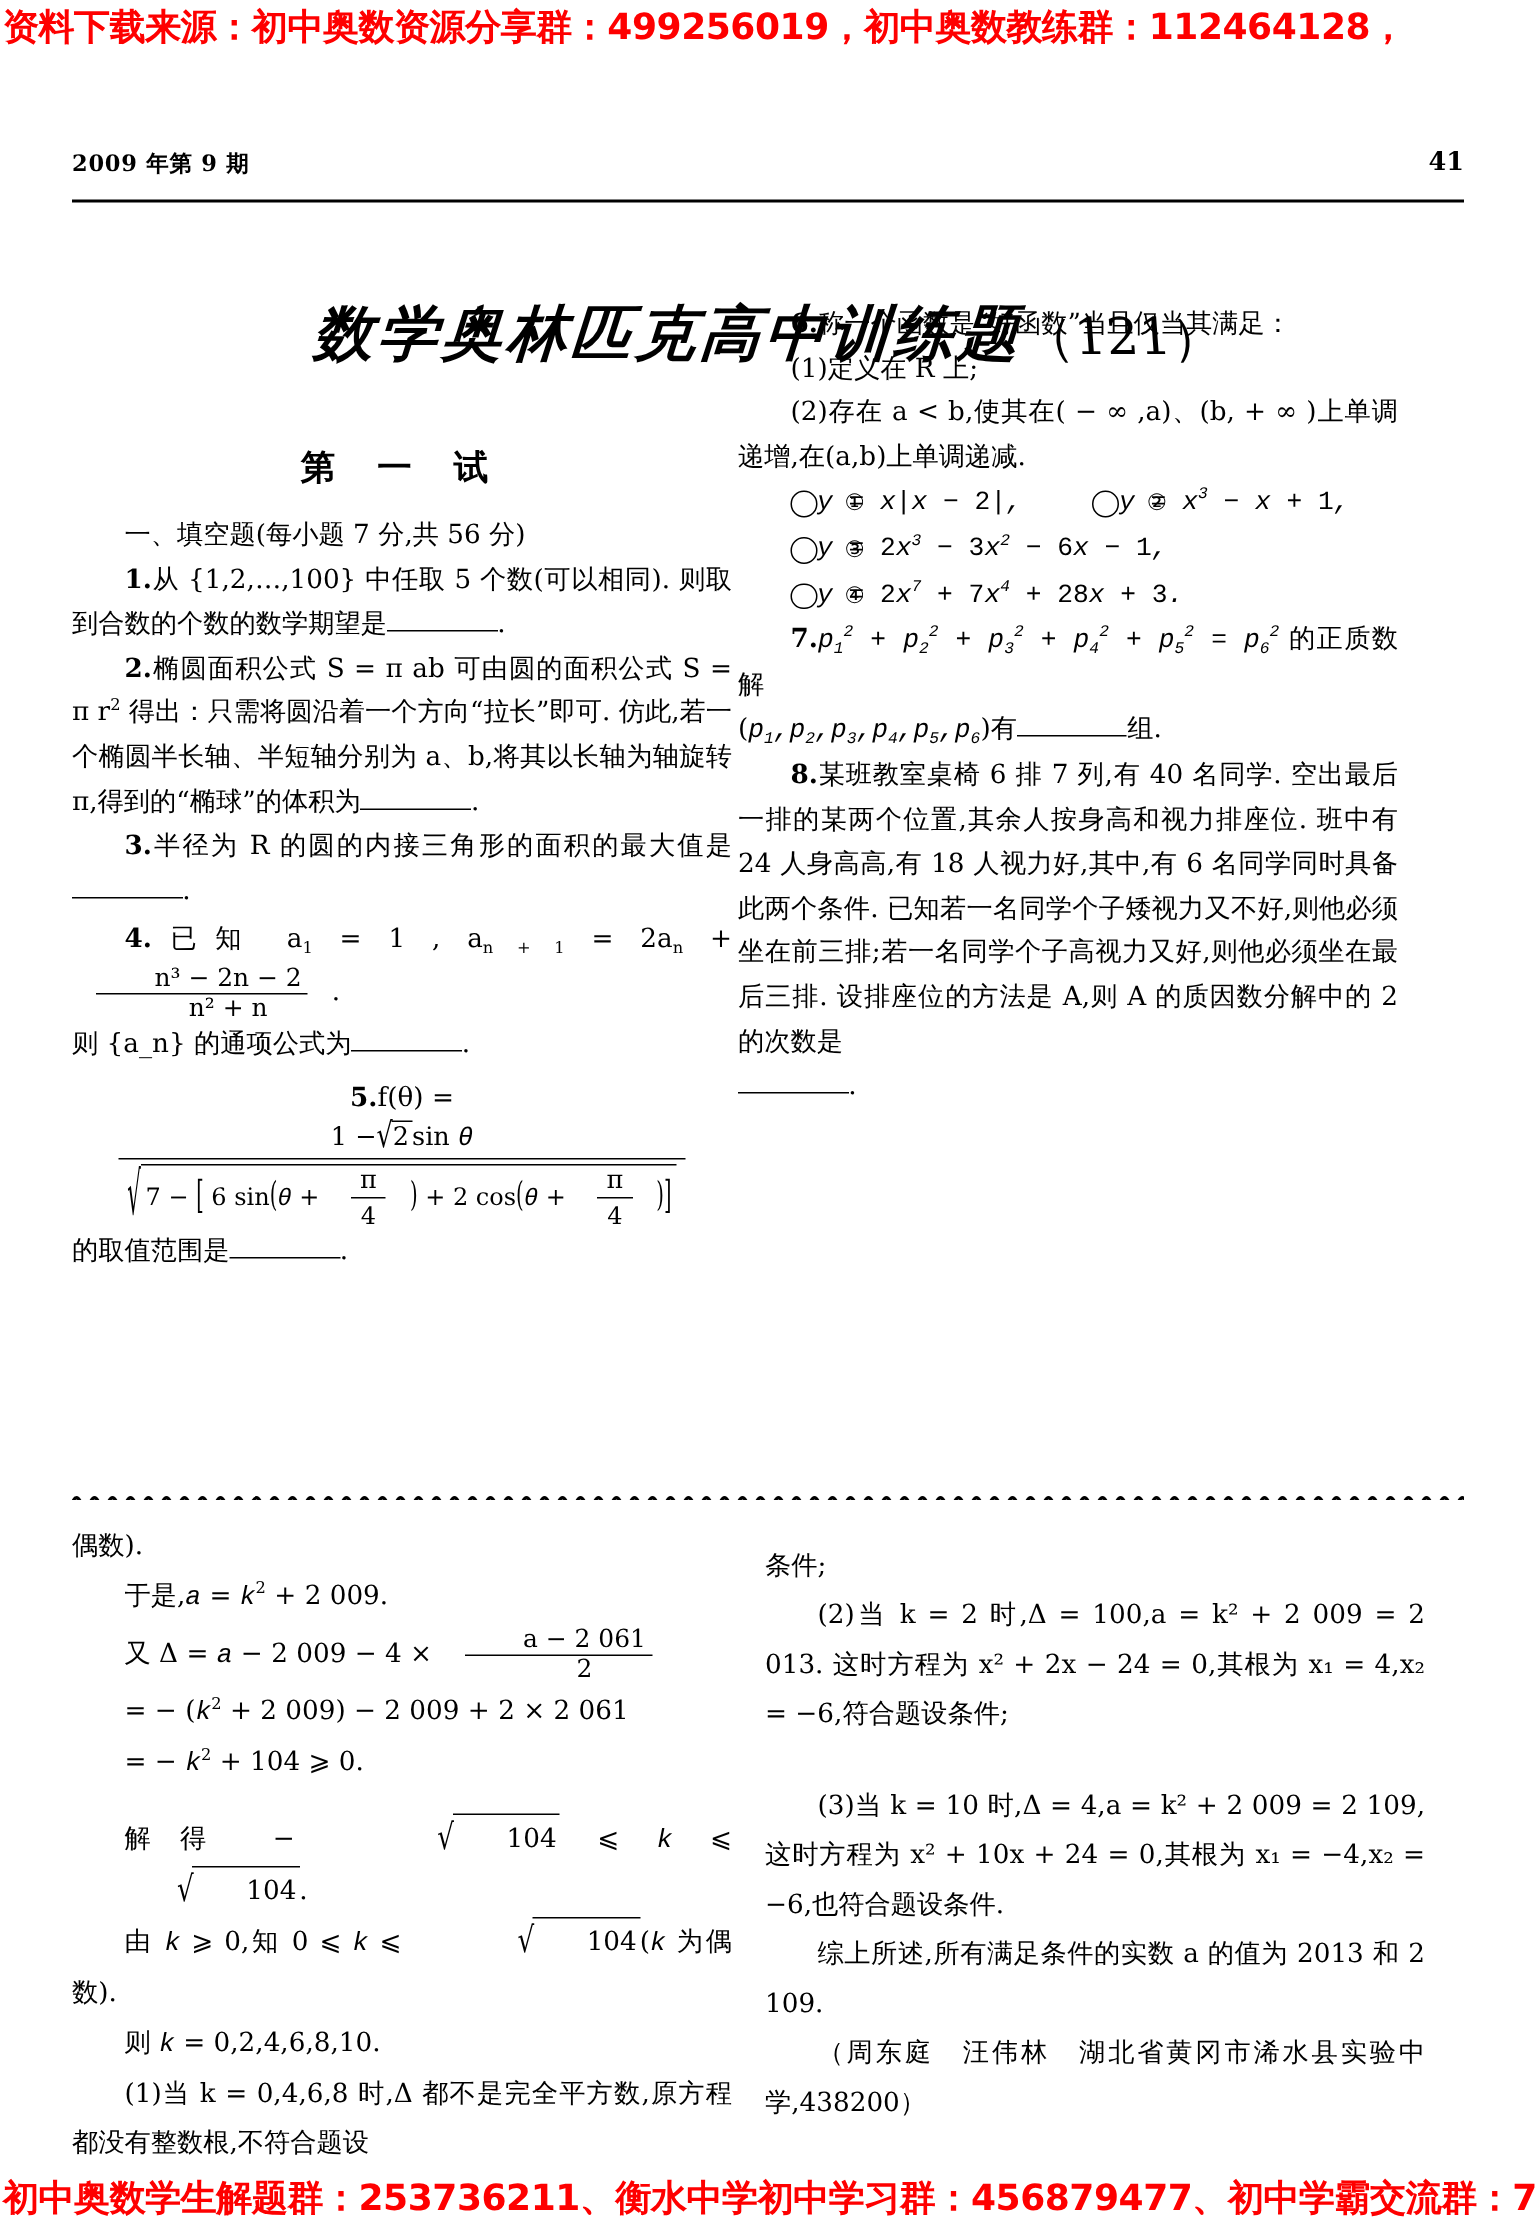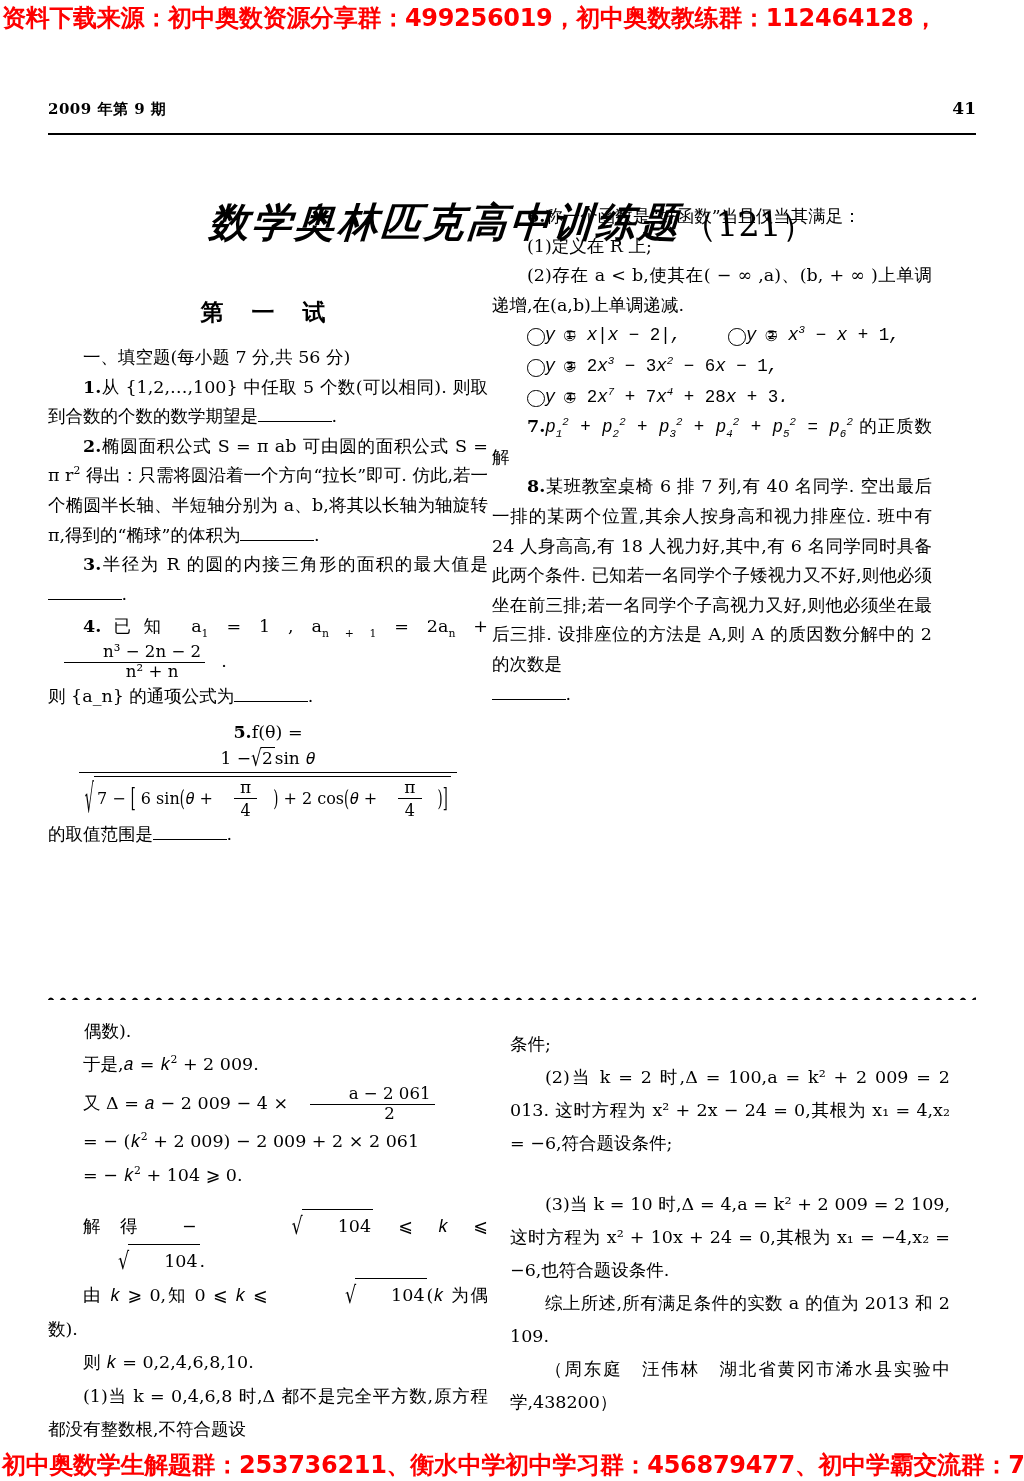--- a/index.html
+++ b/index.html
@@ -273,33 +273,34 @@
       <span class="circnum">②</span><i><span class="mvar">y</span> = <span class="mvar">x</span><sup>3</sup> − <span class="mvar">x</span> + <span class="num">1</span>,</i>
     </p>
     <p class="para" style="text-align:left;">
       <span class="circnum">③</span><i><span class="mvar">y</span> = <span class="num">2</span><span class="mvar">x</span><sup>3</sup> − <span class="num">3</span><span class="mvar">x</span><sup>2</sup> − <span class="num">6</span><span class="mvar">x</span> − <span class="num">1</span>,</i>
     </p>
     <p class="para" style="text-align:left;">
       <span class="circnum">④</span><i><span class="mvar">y</span> = <span class="num">2</span><span class="mvar">x</span><sup>7</sup> + <span class="num">7</span><span class="mvar">x</span><sup>4</sup> + <span class="num">28</span><span class="mvar">x</span> + <span class="num">3</span>.</i>
     </p>
 
     <p class="para"><b>7.</b><i><span class="mvar">p</span><sub>1</sub><sup>2</sup> + <span class="mvar">p</span><sub>2</sub><sup>2</sup> + <span class="mvar">p</span><sub>3</sub><sup>2</sup> + <span class="mvar">p</span><sub>4</sub><sup>2</sup> + <span class="mvar">p</span><sub>5</sub><sup>2</sup> = <span class="mvar">p</span><sub>6</sub><sup>2</sup></i> 的正质数解</p>
+    <p class="para flush">(<i><span class="mvar">p</span><sub>1</sub>,<span class="mvar">p</span><sub>2</sub>,<span class="mvar">p</span><sub>3</sub>,<span class="mvar">p</span><sub>4</sub>,<span class="mvar">p</span><sub>5</sub>,<span class="mvar">p</span><sub>6</sub></i>)有<span class="blank"></span><span>组.</span></p>
 
     <p class="para"><b>8.</b><span>某班教室桌椅 6 排 7 列,有 40 名同学. 空出最后一排的某两个位置,其余人按身高和视力排座位. 班中有 24 人身高高,有 18 人视力好,其中,有 6 名同学同时具备此两个条件. 已知若一名同学个子矮视力又不好,则他必须坐在前三排;若一名同学个子高视力又好,则他必须坐在最后三排. 设排座位的方法是 A,则 A 的质因数分解中的 2 的次数是</span></p>
     <p class="para flush"><span class="blank"></span><span>.</span></p>
   </div>
 
   <div id="wave">
     <svg width="928" height="10" viewBox="0 0 928 10" preserveAspectRatio="none">
       <path d="M0,7 Q3,0 6,7 T12,7 T18,7 T24,7 T30,7 T36,7 T42,7 T48,7 T54,7 T60,7 T66,7 T72,7 T78,7 T84,7 T90,7 T96,7 T102,7 T108,7 T114,7 T120,7 T126,7 T132,7 T138,7 T144,7 T150,7 T156,7 T162,7 T168,7 T174,7 T180,7 T186,7 T192,7 T198,7 T204,7 T210,7 T216,7 T222,7 T228,7 T234,7 T240,7 T246,7 T252,7 T258,7 T264,7 T270,7 T276,7 T282,7 T288,7 T294,7 T300,7 T306,7 T312,7 T318,7 T324,7 T330,7 T336,7 T342,7 T348,7 T354,7 T360,7 T366,7 T372,7 T378,7 T384,7 T390,7 T396,7 T402,7 T408,7 T414,7 T420,7 T426,7 T432,7 T438,7 T444,7 T450,7 T456,7 T462,7 T468,7 T474,7 T480,7 T486,7 T492,7 T498,7 T504,7 T510,7 T516,7 T522,7 T528,7 T534,7 T540,7 T546,7 T552,7 T558,7 T564,7 T570,7 T576,7 T582,7 T588,7 T594,7 T600,7 T606,7 T612,7 T618,7 T624,7 T630,7 T636,7 T642,7 T648,7 T654,7 T660,7 T666,7 T672,7 T678,7 T684,7 T690,7 T696,7 T702,7 T708,7 T714,7 T720,7 T726,7 T732,7 T738,7 T744,7 T750,7 T756,7 T762,7 T768,7 T774,7 T780,7 T786,7 T792,7 T798,7 T804,7 T810,7 T816,7 T822,7 T828,7 T834,7 T840,7 T846,7 T852,7 T858,7 T864,7 T870,7 T876,7 T882,7 T888,7 T894,7 T900,7 T906,7 T912,7 T918,7 T924,7 T930,7" fill="none" stroke="#000" stroke-width="2.2"></path>
     </svg>
   </div>
 
   <div class="lcol" id="lcol-left">
-    <p style="text-indent:0;margin-left:36px;">偶数).</p>
+    <p style="text-indent:0;">偶数).</p>
     <p style="text-indent:2em;">于是,<i class="mvar">a</i> = <i class="mvar">k</i><sup>2</sup> + 2 009.</p>
     <p style="text-indent:2em; line-height:42px;">又 Δ = <i class="mvar">a</i> − 2 009 − 4 × <span class="frac"><span class="nu">a − 2 061</span><span class="de">2</span></span></p>
     <p style="text-indent:2em;">= − (<i class="mvar">k</i><sup>2</sup> + 2 009) − 2 009 + 2 × 2 061</p>
     <p style="text-indent:2em;">= − <i class="mvar">k</i><sup>2</sup> + 104 ⩾ 0.</p>
     <p style="text-indent:2em;margin-top:16px;">解得 − <span class="rad"><span class="sign">√</span><span class="body">104</span></span> ⩽ <i class="mvar">k</i> ⩽ <span class="rad"><span class="sign">√</span><span class="body">104</span></span>.</p>
     <p style="text-indent:2em;">由 <i class="mvar">k</i> ⩾ 0,知 0 ⩽ <i class="mvar">k</i> ⩽ <span class="rad"><span class="sign">√</span><span class="body">104</span></span>(<i class="mvar">k</i> 为偶数).</p>
     <p style="text-indent:2em;">则 <i class="mvar">k</i> = 0,2,4,6,8,10.</p>
     <p style="text-indent:2em; text-align:justify;">(1)当 k = 0,4,6,8 时,Δ 都不是完全平方数,原方程都没有整数根,不符合题设</p>
   </div>
 

